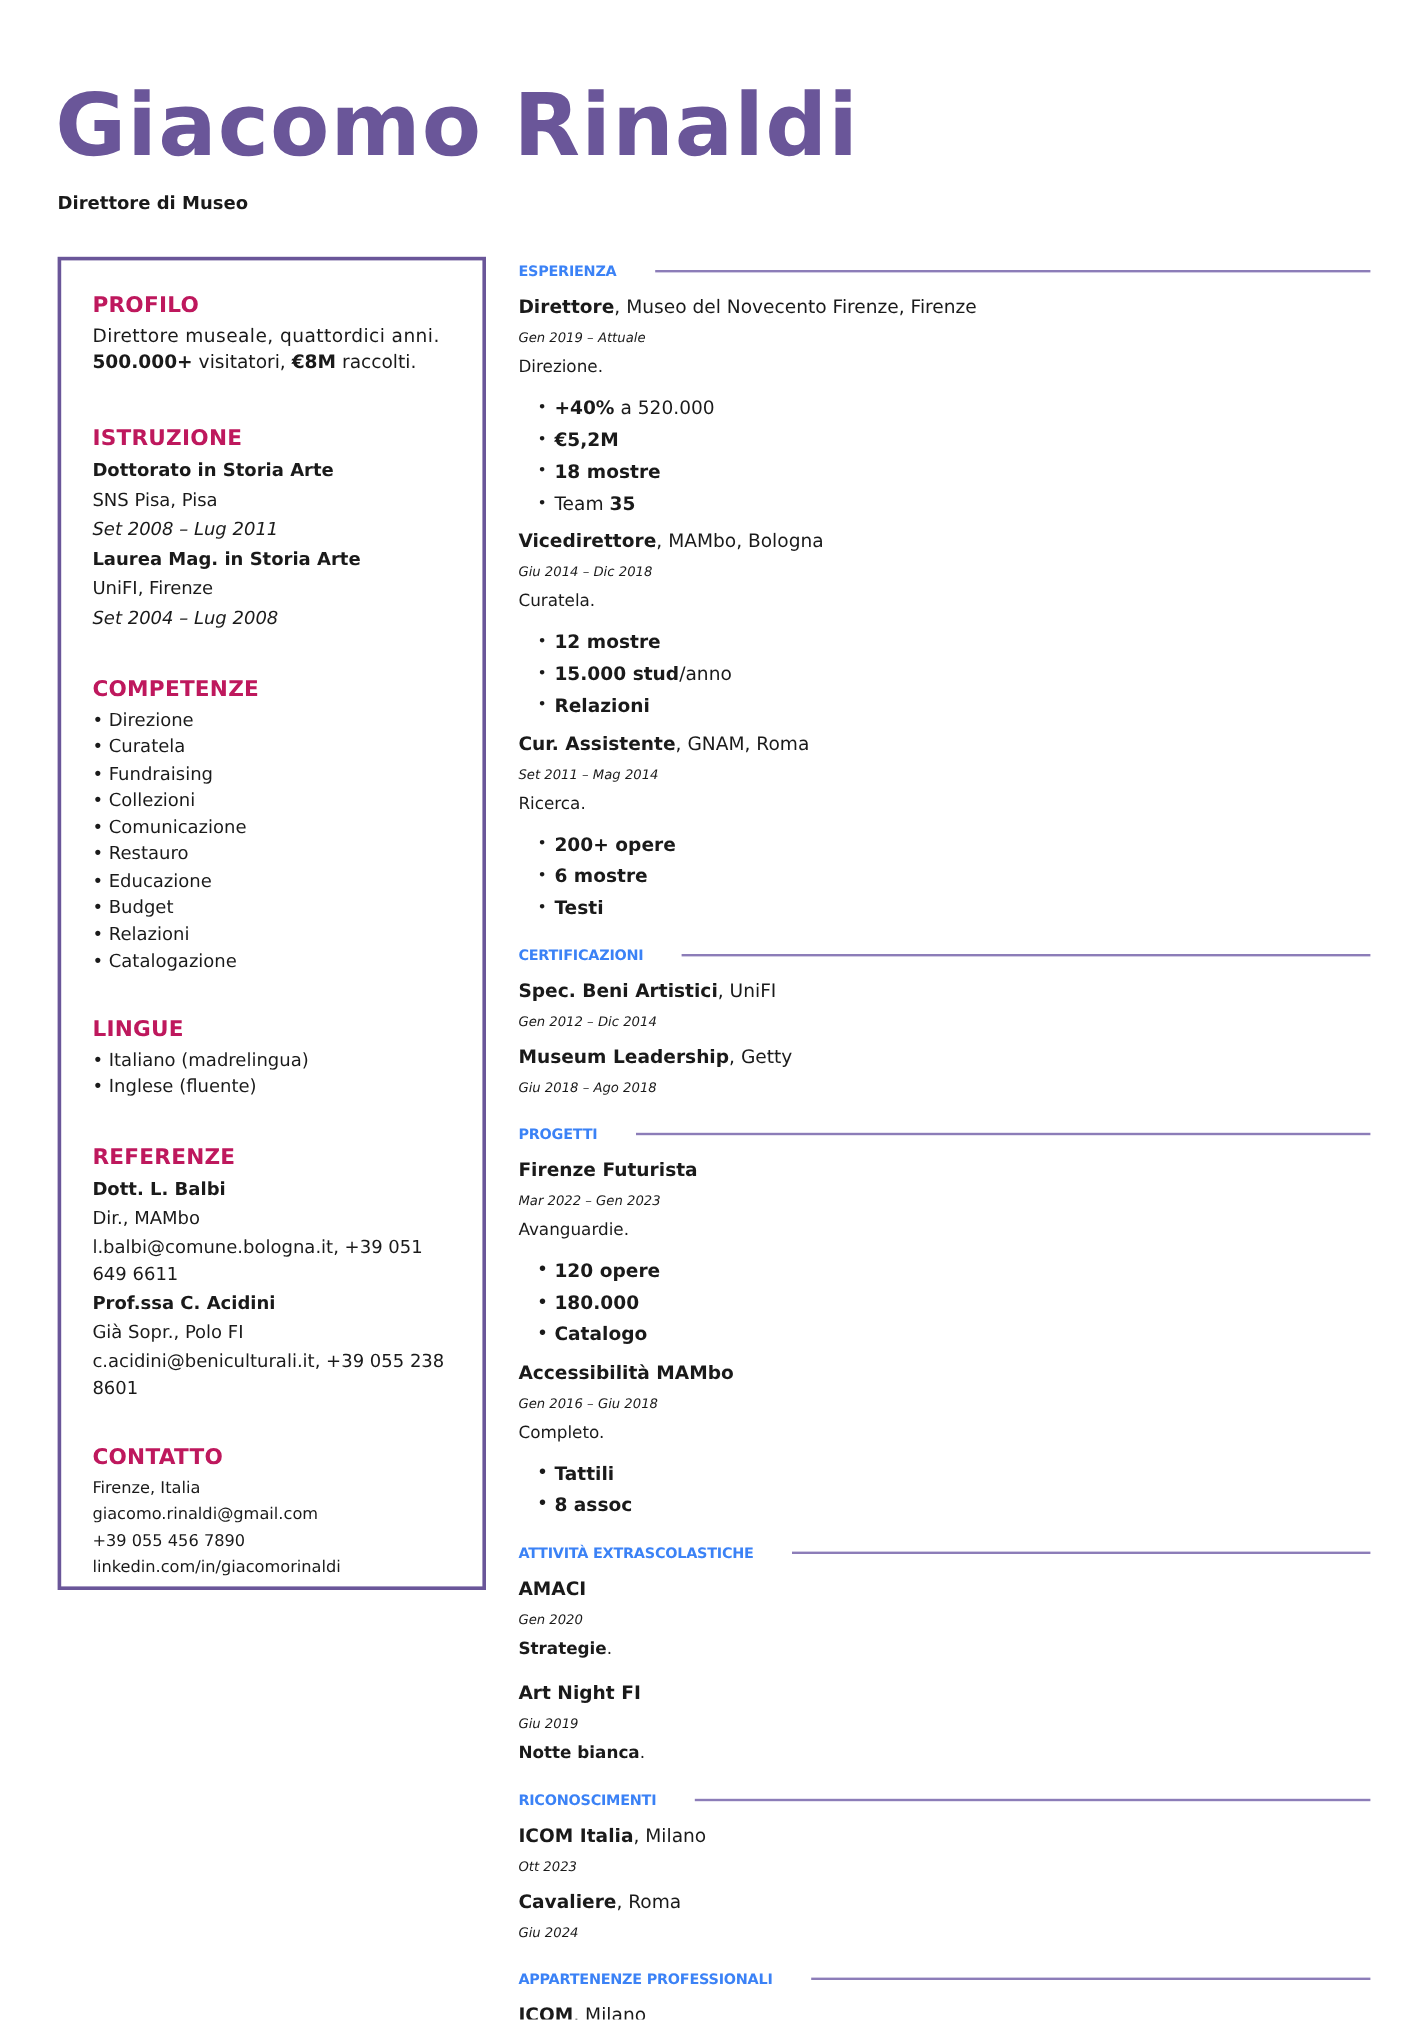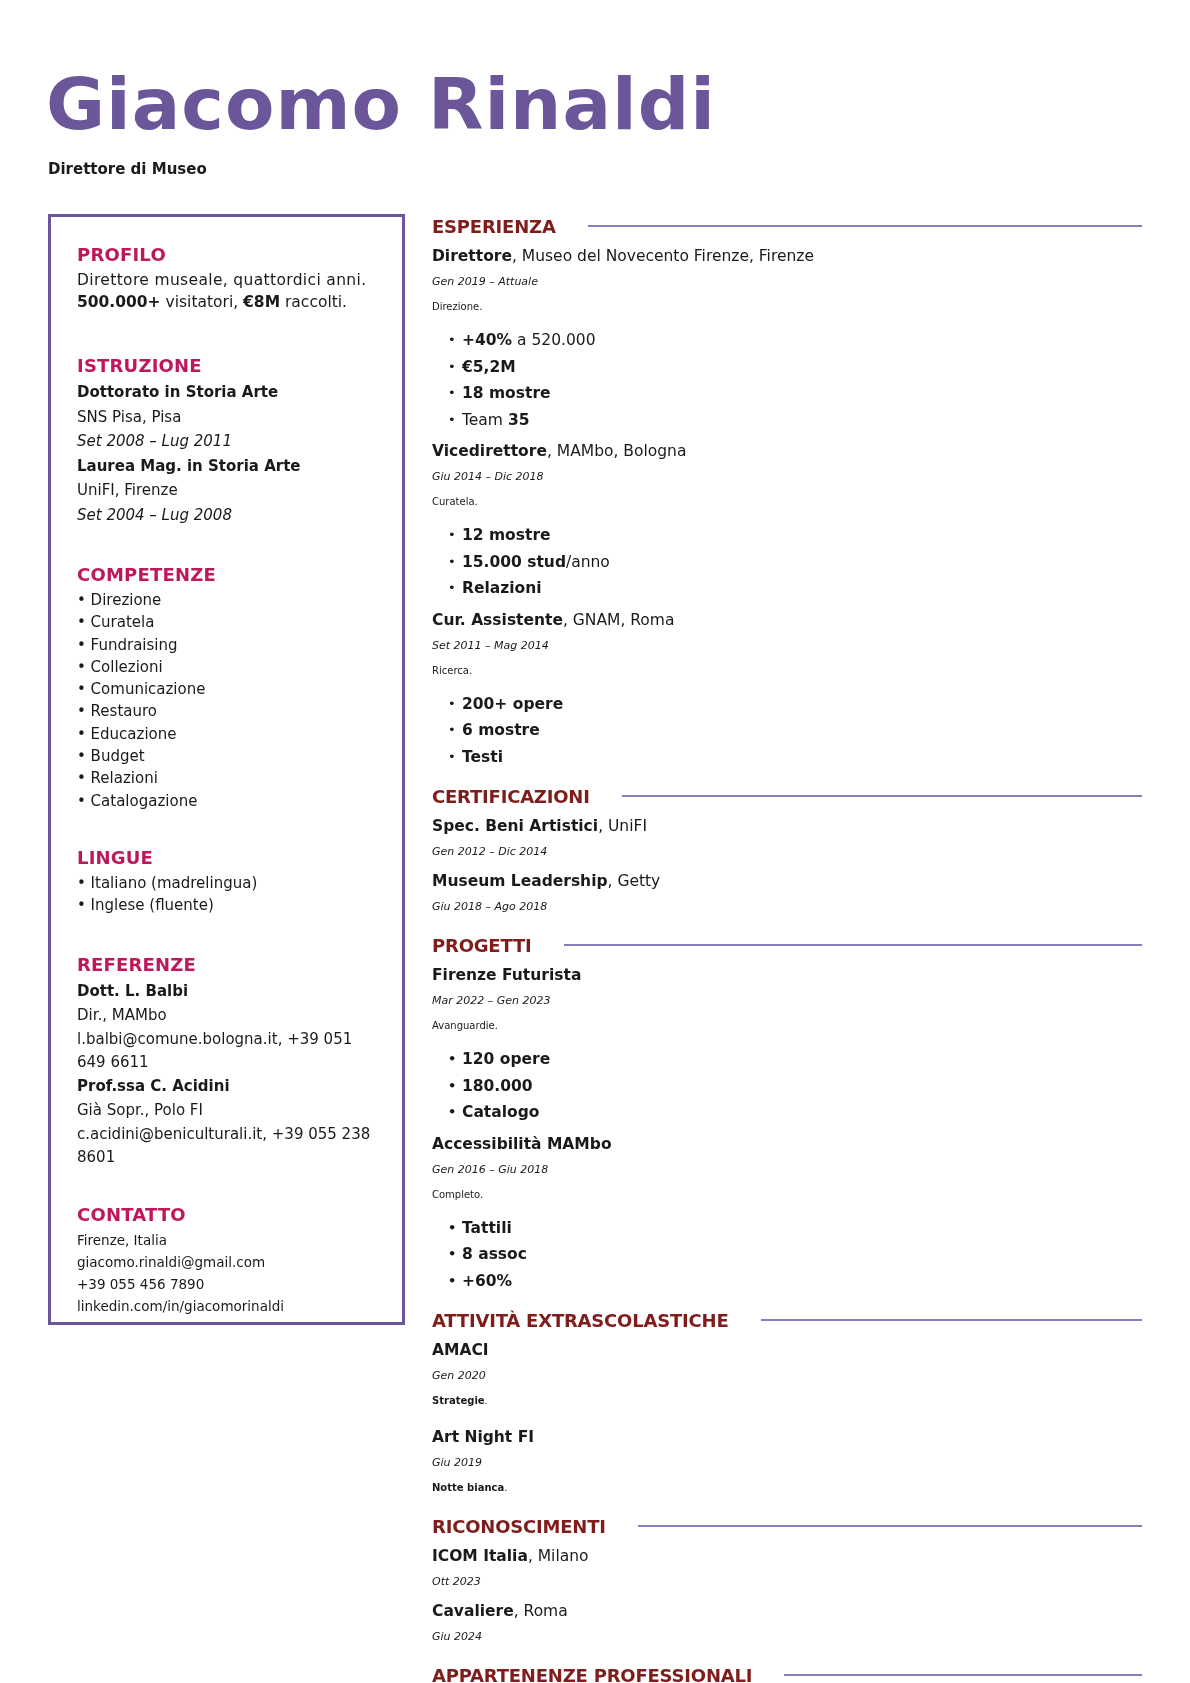--- a/index.html
+++ b/index.html
@@ -46,32 +46,32 @@
   .gap1 { height: 36px; }
 
   
   .main {
     position: absolute; left: 432px; top: 214px; width: 710px;
   }
   .sec-head {
     display: flex; align-items: center; height: 24px; margin-bottom: 6px;
   }
   .sec-title {
-    font-weight: 700; font-size: 18px; color: #7f1d1d;
+    font-weight: 700; font-size: 12px; color: #3b82f6;
     white-space: nowrap; letter-spacing: -0.2px;
   }
   .sec-rule {
     flex: 1; height: 2px; background: #8c7db8; margin-left: 32px;
   }
   .entry-row {
     display: flex; justify-content: space-between; align-items: baseline;
     font-size: 15.5px; line-height: 25px; flex-direction: column;
   }
   .entry-date { font-style: italic; font-size: 11px; white-space: nowrap; }
-  .entry-desc { font-size: 10px; line-height: 25px; }
+  .entry-desc { font-size: 14px; line-height: 25px; }
   .bullets { list-style: none; margin: 8px 0 6px 16px; }
   .bullets li { font-size: 15.5px; line-height: 26.5px; position: relative; padding-left: 14px; }
   .bullets li::before {
     content: "•"; position: absolute; left: 0; top: 0; font-size: 13px;
   }
   .entry { margin-bottom: 6px; }
   .section { margin-bottom: 14px; }
   .row-tight { margin-bottom: 5px; }
 </style>
 </head>
@@ -234,21 +234,20 @@
     </div>
     <div class="entry">
       <div class="entry-row">
         <span class="b">Accessibilità MAMbo</span>
         <span class="entry-date">Gen 2016 – Giu 2018</span>
       </div>
       <div class="entry-desc">Completo.</div>
       <ul class="bullets">
         <li class="b">Tattili</li>
         <li class="b">8 assoc</li>
-        <li class="b">+60%</li>
       </ul>
     </div>
   </div>
 
   <div class="section">
     <div class="sec-head">
       <span class="sec-title">ATTIVITÀ EXTRASCOLASTICHE</span>
       <span class="sec-rule"></span>
     </div>
     <div class="entry" style="margin-bottom:12px">

